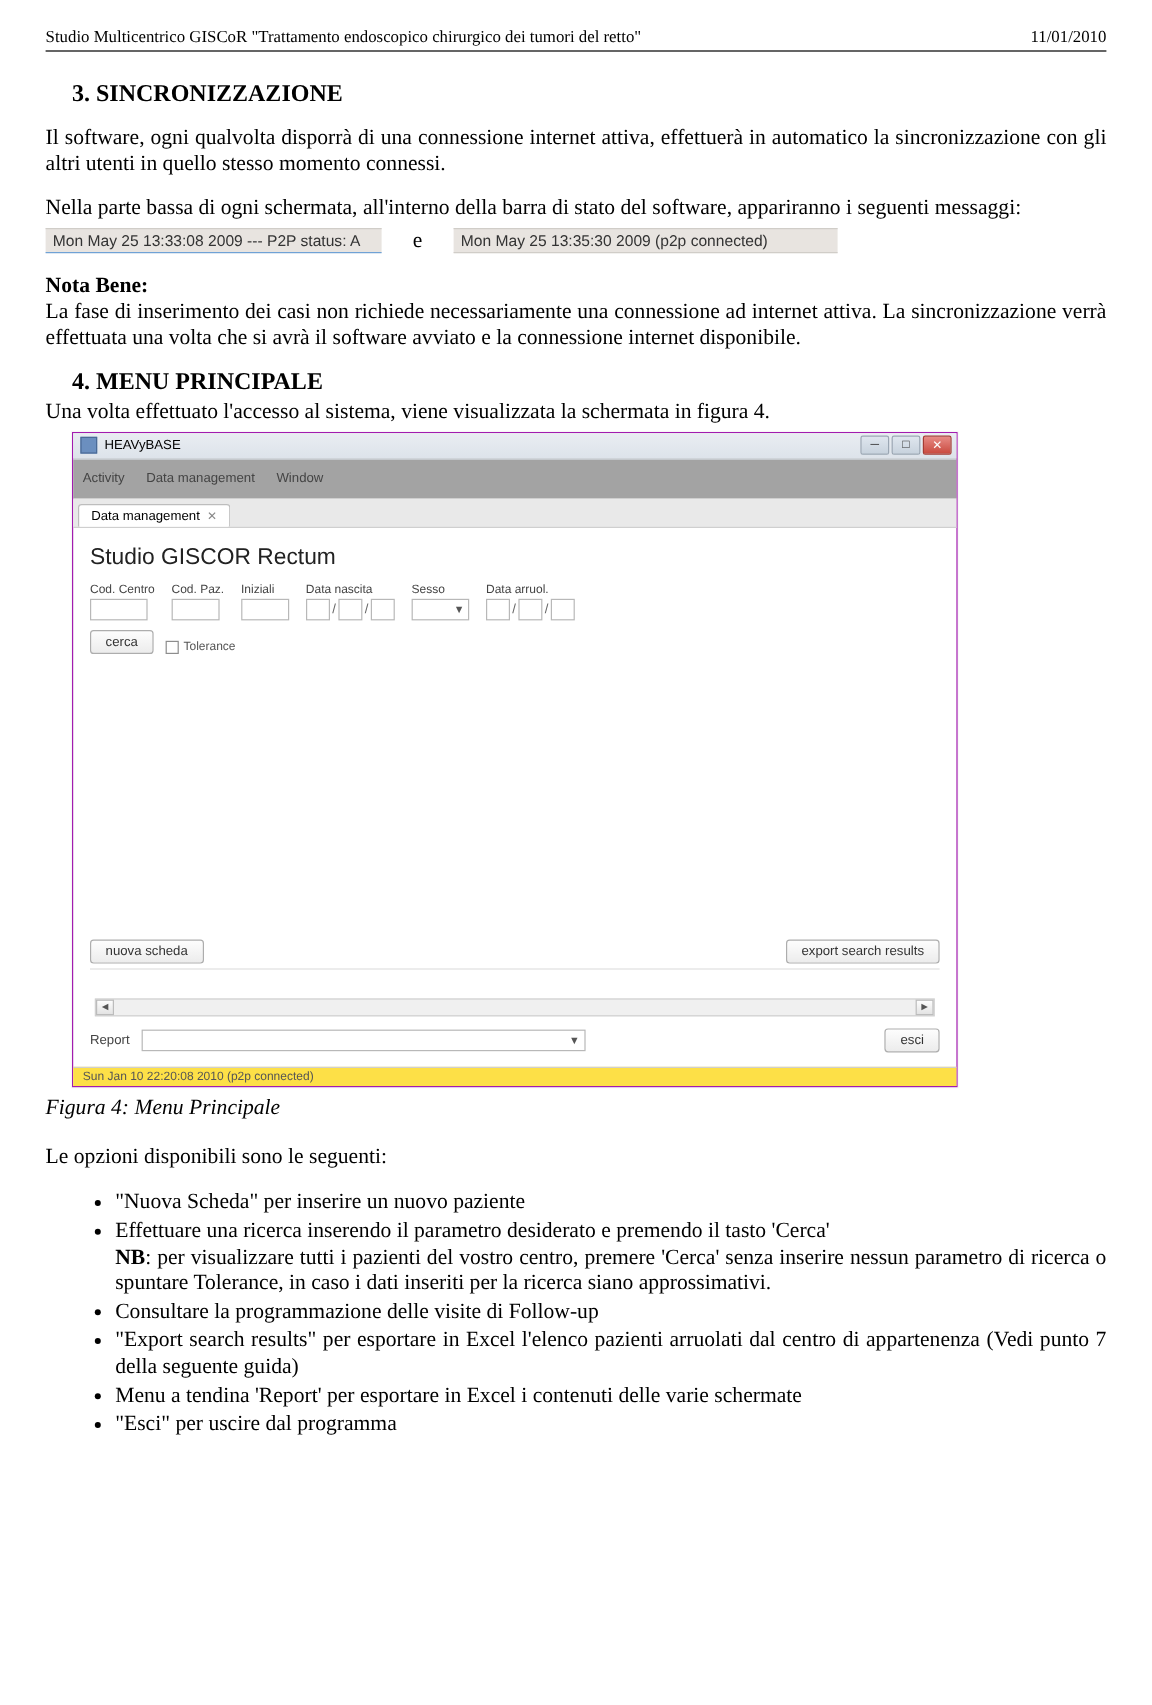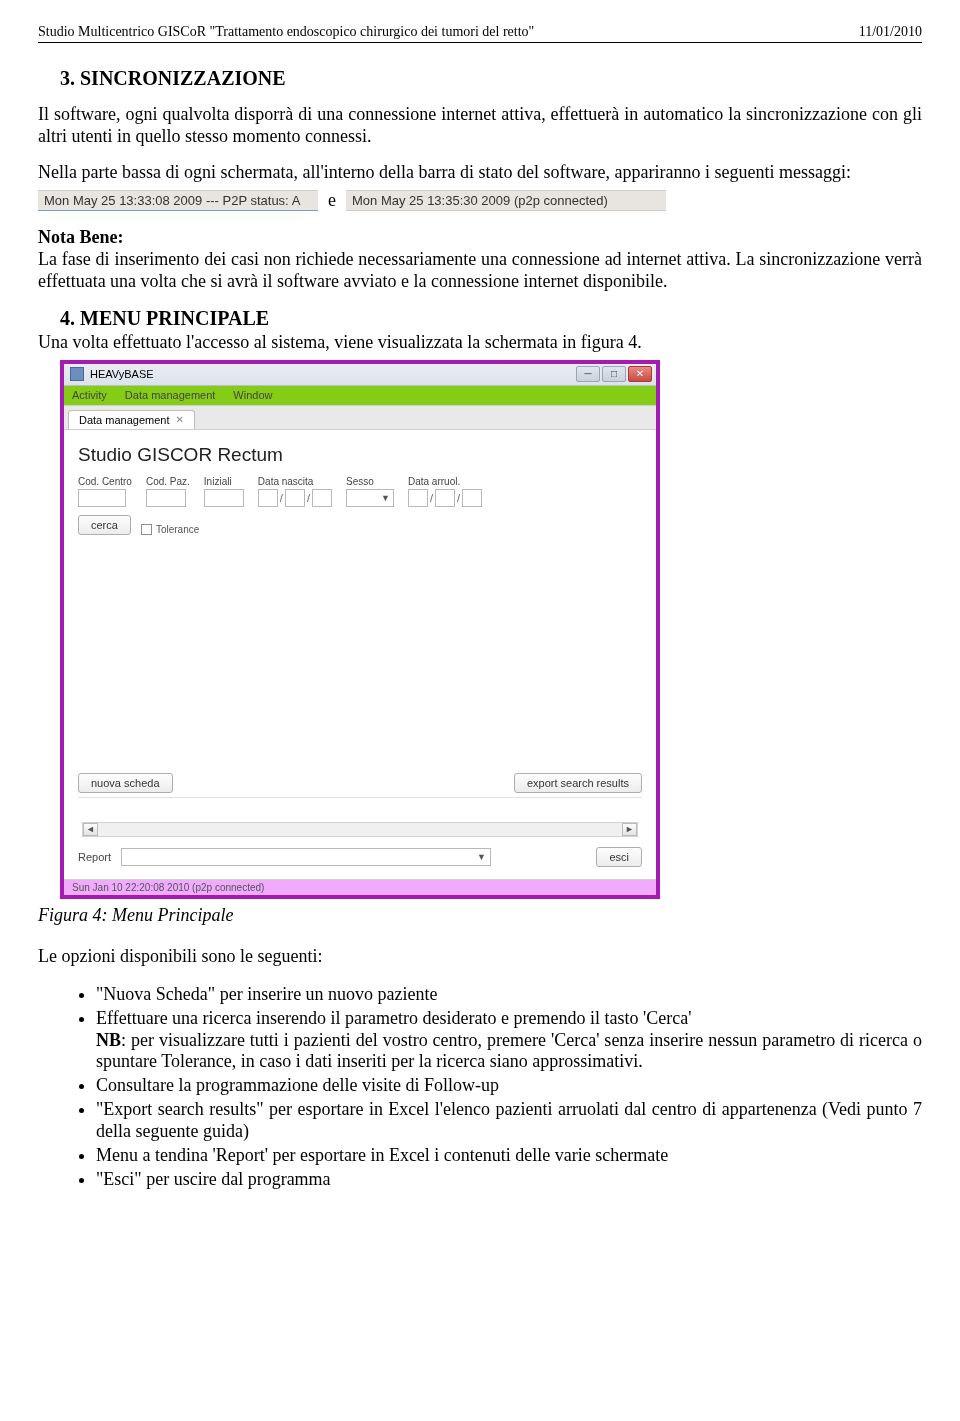--- a/index.html
+++ b/index.html
@@ -30,21 +30,21 @@
   .para {
     font-size: 18px;
     line-height: 1.22;
     text-align: justify;
     margin: 0 0 14px 0;
   }
   .bold { font-weight: bold; }
   .status-row {
     display: flex;
     align-items: center;
-    gap: 10px;
+    gap: 26px;
     margin: 6px 0 16px 0;
   }
   .status-box {
     background: #e8e4e0;
     border-top: 1px solid #d0cdc8;
     border-bottom: 1px solid #6fa2d6;
     font-family: Arial, sans-serif;
     font-size: 13px;
     padding: 2px 6px;
     width: 280px;
@@ -59,22 +59,22 @@
   }
   .h2-sub {
     font-size: 20px;
     font-weight: bold;
     margin: 4px 0 2px 22px;
   }
   .fig-wrap {
     margin: 6px 0 6px 22px;
   }
   .app-window {
-    width: 600px;
-    border: 4px solid #a21caf;
+    width: 738px;
+    border: 1px solid #a21caf;
     background: #fff;
     font-family: "Segoe UI", Tahoma, Arial, sans-serif;
     font-size: 11px;
     box-shadow: 0 0 0 1px rgba(0,0,0,0.03);
   }
   .titlebar {
     height: 22px;
     background: linear-gradient(#e9edf2, #dde3ea);
     border-bottom: 1px solid #b8bec6;
     display: flex;
@@ -99,24 +99,24 @@
     border-radius: 2px;
     display:flex; align-items:center; justify-content:center;
     font-size: 10px; color:#333;
   }
   .winbtns .wb.close {
     background: linear-gradient(#e78b85,#c94a3f);
     border-color: #a53b33; color:#fff;
   }
   .menubar {
     height: 20px;
-    background: #84cc16;
+    background: #a3a3a3;
     border-bottom: 1px solid #cfcfcf;
     display: flex; align-items: center;
-    padding: 3px 8px; gap: 18px;
+    padding: 16px 8px; gap: 18px;
     color: #444;
   }
   .tabbar {
     height: 24px;
     background: #e9e9e9;
     border-bottom: 1px solid #cfcfcf;
     display: flex; align-items: flex-end;
     padding: 0 4px;
   }
   .tab {
@@ -183,21 +183,21 @@
   .report-row {
     display:flex; align-items:center; gap:10px; padding: 6px 0;
   }
   .report-select {
     flex: 0 0 370px; height:18px; border:1px solid #b8b8b8;
     display:flex; align-items:center; justify-content:flex-end; padding-right:4px;
     color:#555; font-size:9px; background:#fff;
   }
   .spacer { flex:1; }
   .statusbar {
-    background:#f0abfc; border-top:1px solid #cfcfcf;
+    background:#fde047; border-top:1px solid #cfcfcf;
     padding: 2px 8px; font-size:10px; color:#555;
   }
   .fig-caption {
     font-style: italic;
     font-size: 18px;
     margin: 4px 0 20px 0;
   }
   ul.bullets {
     margin: 4px 0 0 0;
     padding: 0 0 0 58px;

